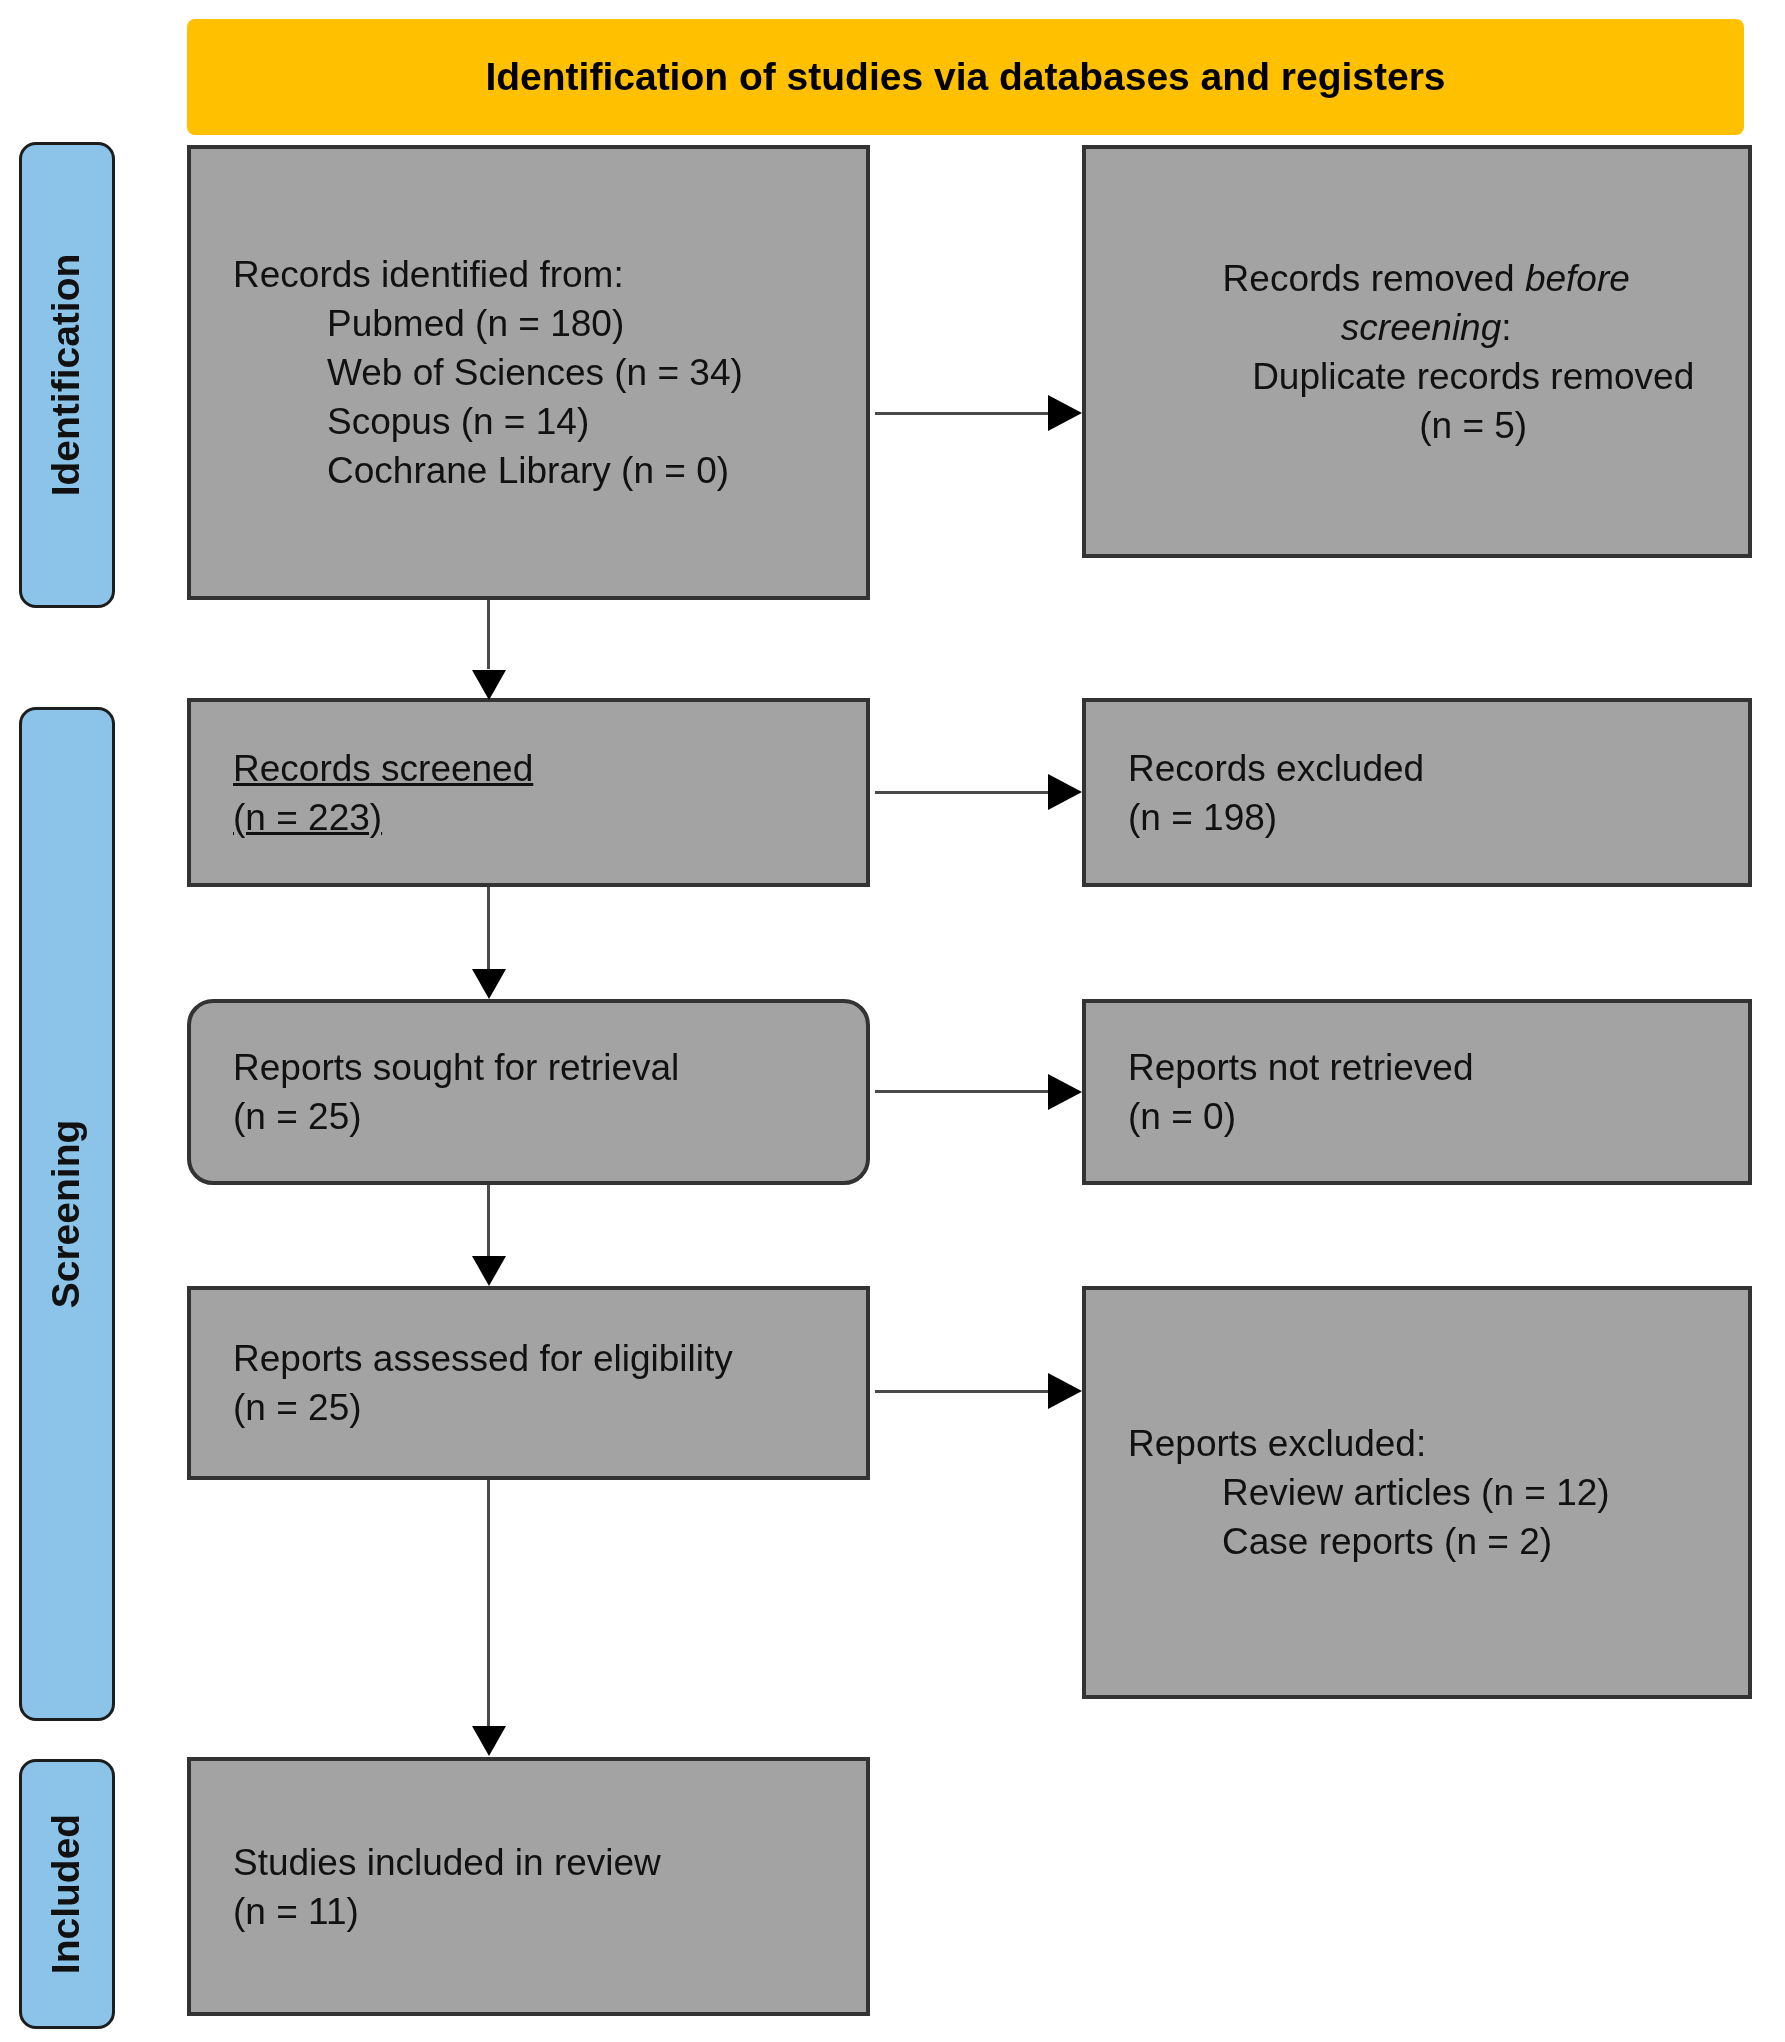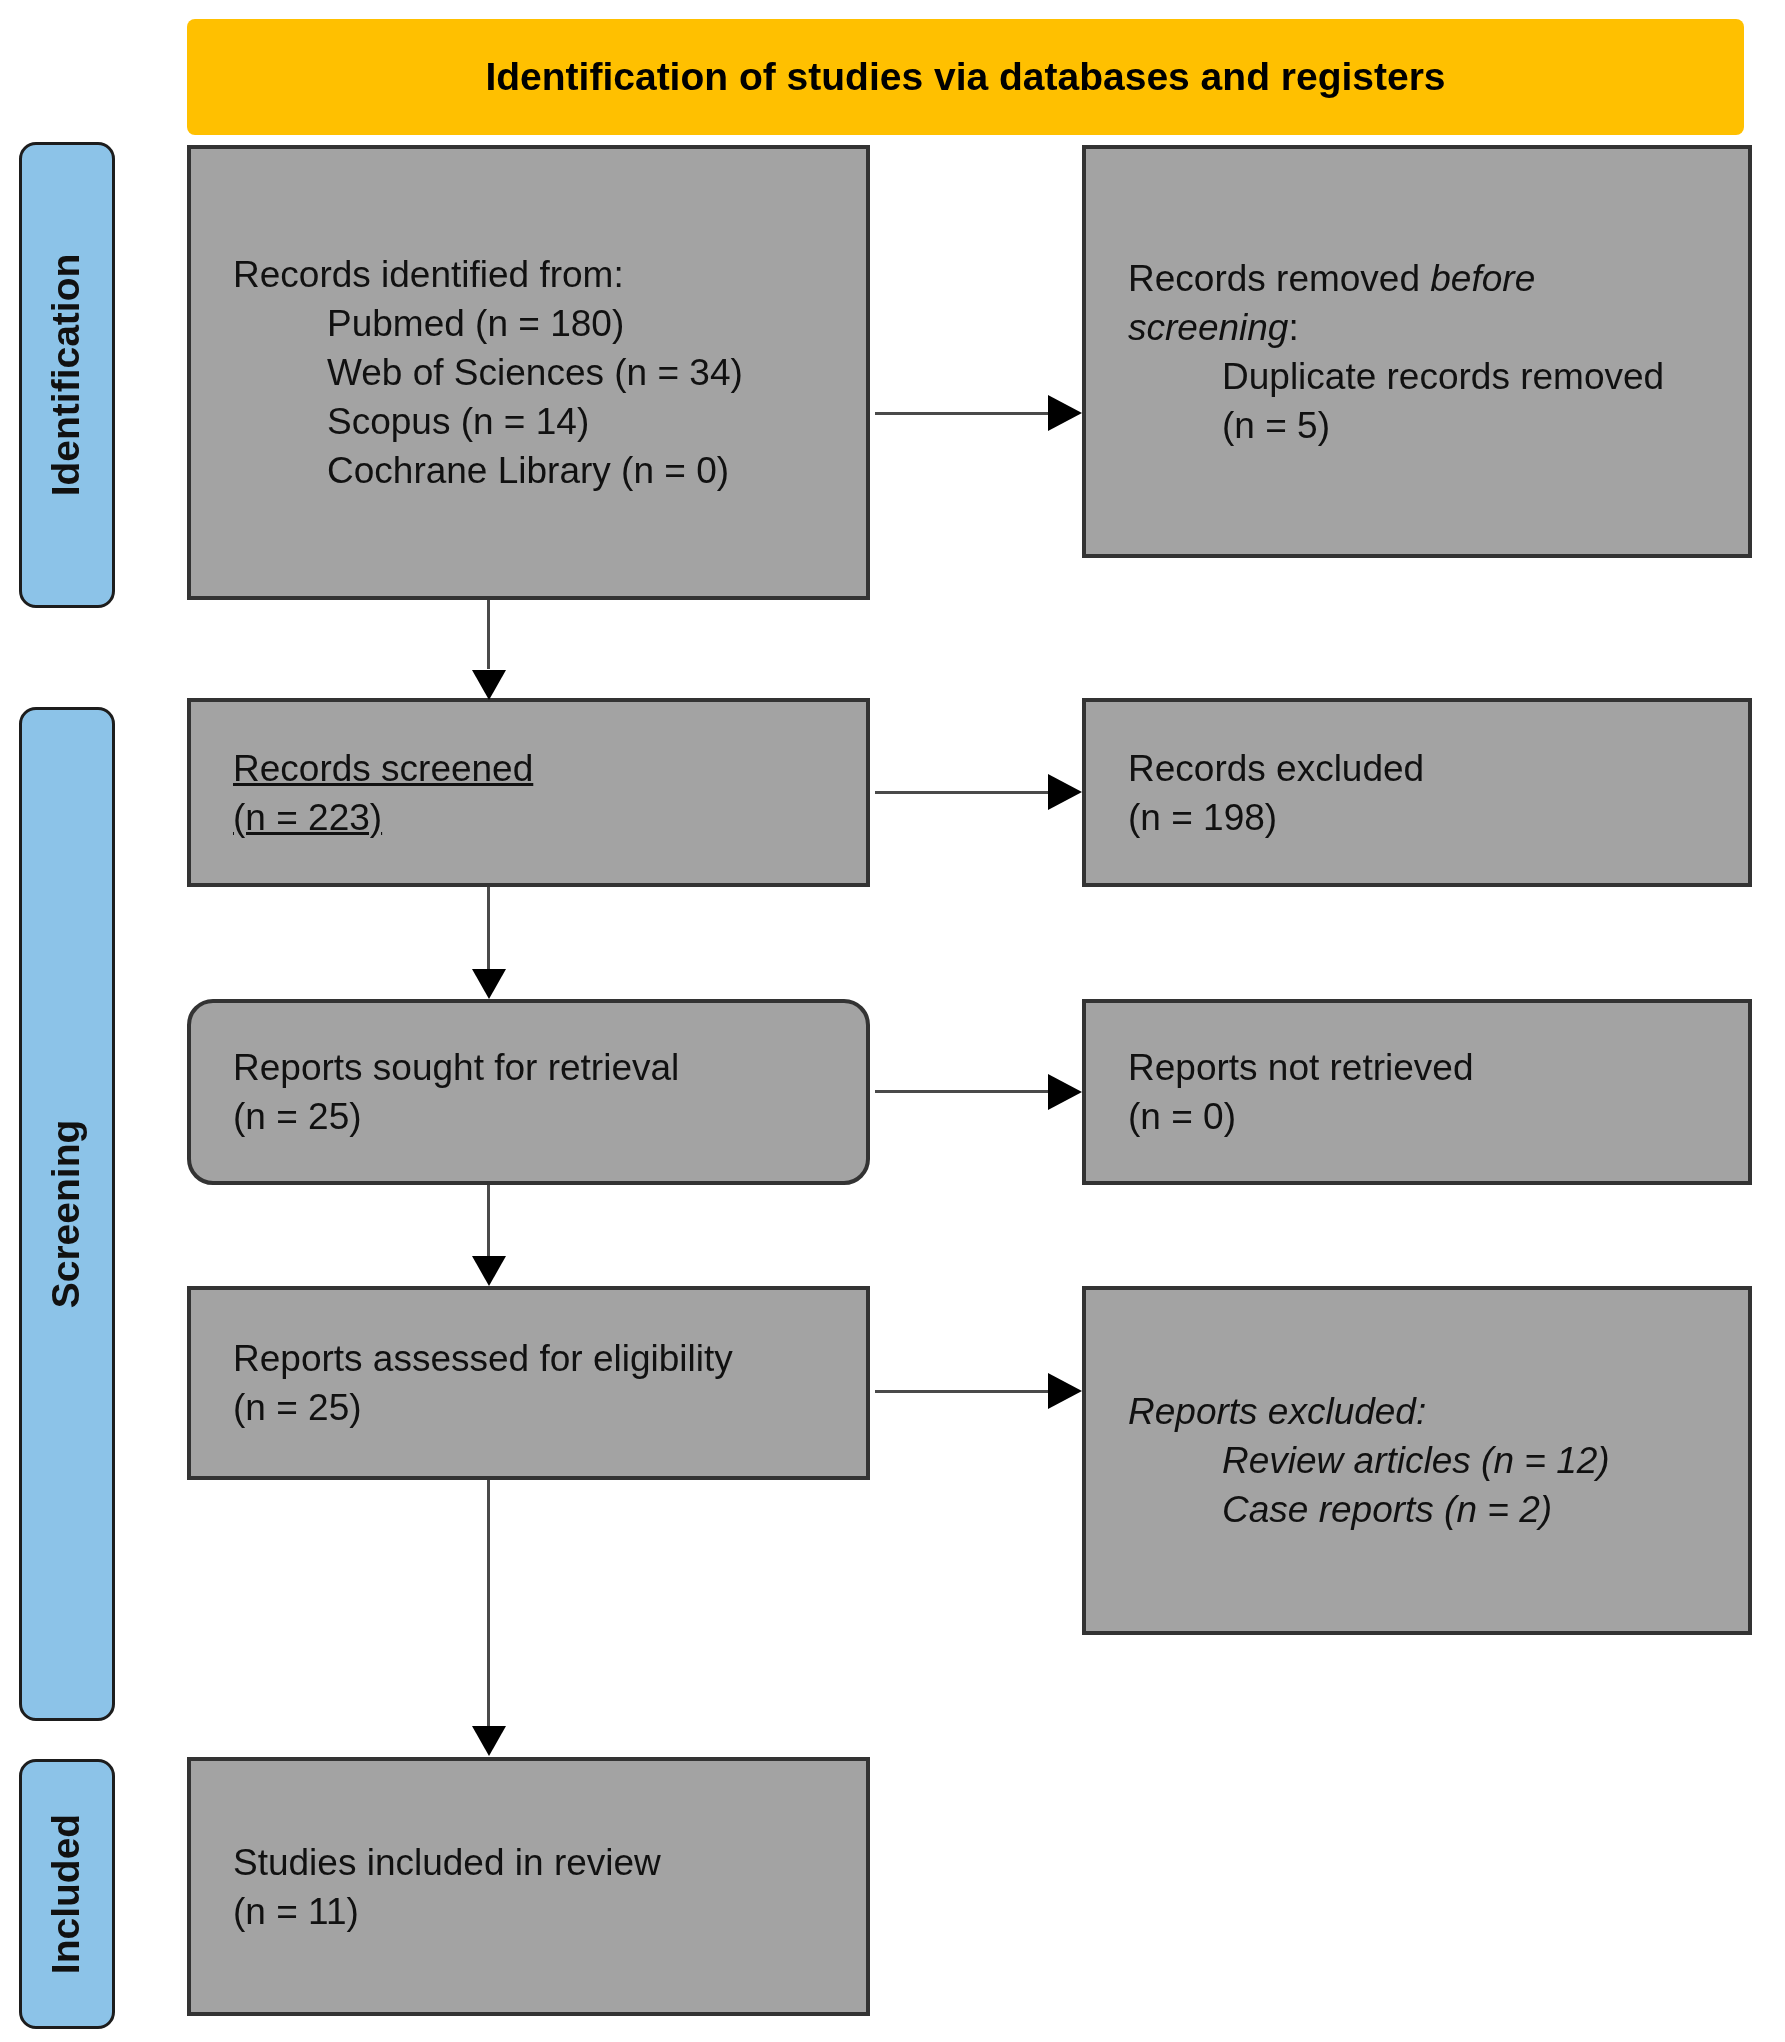--- a/index.html
+++ b/index.html
@@ -50,27 +50,27 @@
     border: 4.2px solid var(--box-border, #333333);
     box-sizing: border-box;
     display: flex; flex-direction: column; justify-content: center;
     font-size: 37px; line-height: 49px;
     padding: 20px 23.6px 20px 42px;
   }
   .box .line { white-space: nowrap; }
   .box .line.indent { padding-left: 94px; }
 
   #box-identified        { left: 187px;  top: 145px;  width: 683px; height: 455px; }
-  #box-removed           { left: 1082px; top: 145px;  width: 670px; height: 413px; }
+  #box-removed           { left: 1082px; top: 145px;  width: 670px; height: 413px; text-align: center; }
   #box-screened          { left: 187px;  top: 698px;  width: 683px; height: 189px; text-decoration: underline; }
   #box-excluded          { left: 1082px; top: 698px;  width: 670px; height: 189px; }
   #box-sought            { left: 187px;  top: 999px; width: 683px; height: 186px; border-radius: 26px; }
   #box-notretrieved      { left: 1082px; top: 999px; width: 670px; height: 186px; }
   #box-assessed          { left: 187px;  top: 1286px; width: 683px; height: 194px; }
-  #box-reports-excluded  { left: 1082px; top: 1286px; width: 670px; height: 349px; font-style: italic; }
+  #box-reports-excluded  { left: 1082px; top: 1286px; width: 670px; height: 413px; }
   #box-studies-included  { left: 187px;  top: 1757px; width: 683px; height: 259px; }
 
   
   .hline {
     position: absolute;
     left: 875px; width: 174px; height: 3.4px;
     background: var(--arrow-line, #4a4a4a);
   }
   .hhead {
     position: absolute;

